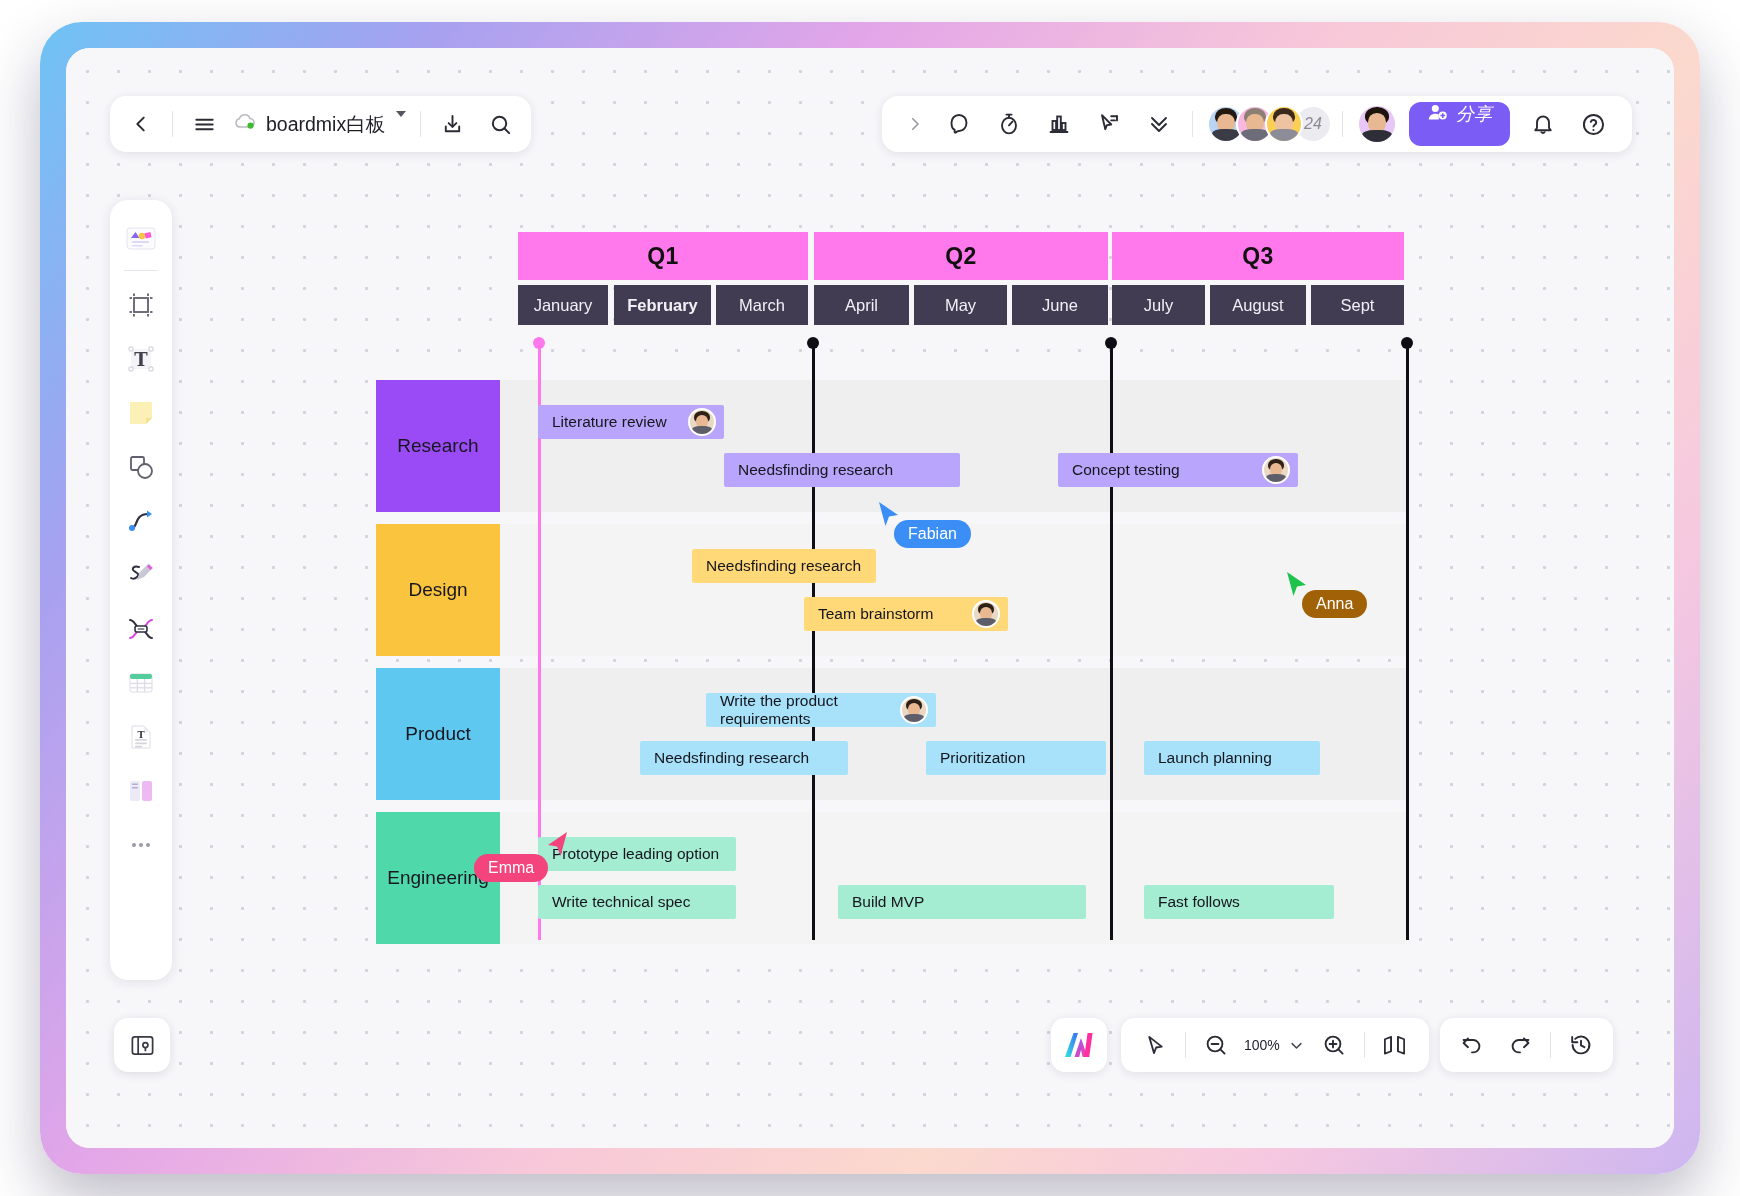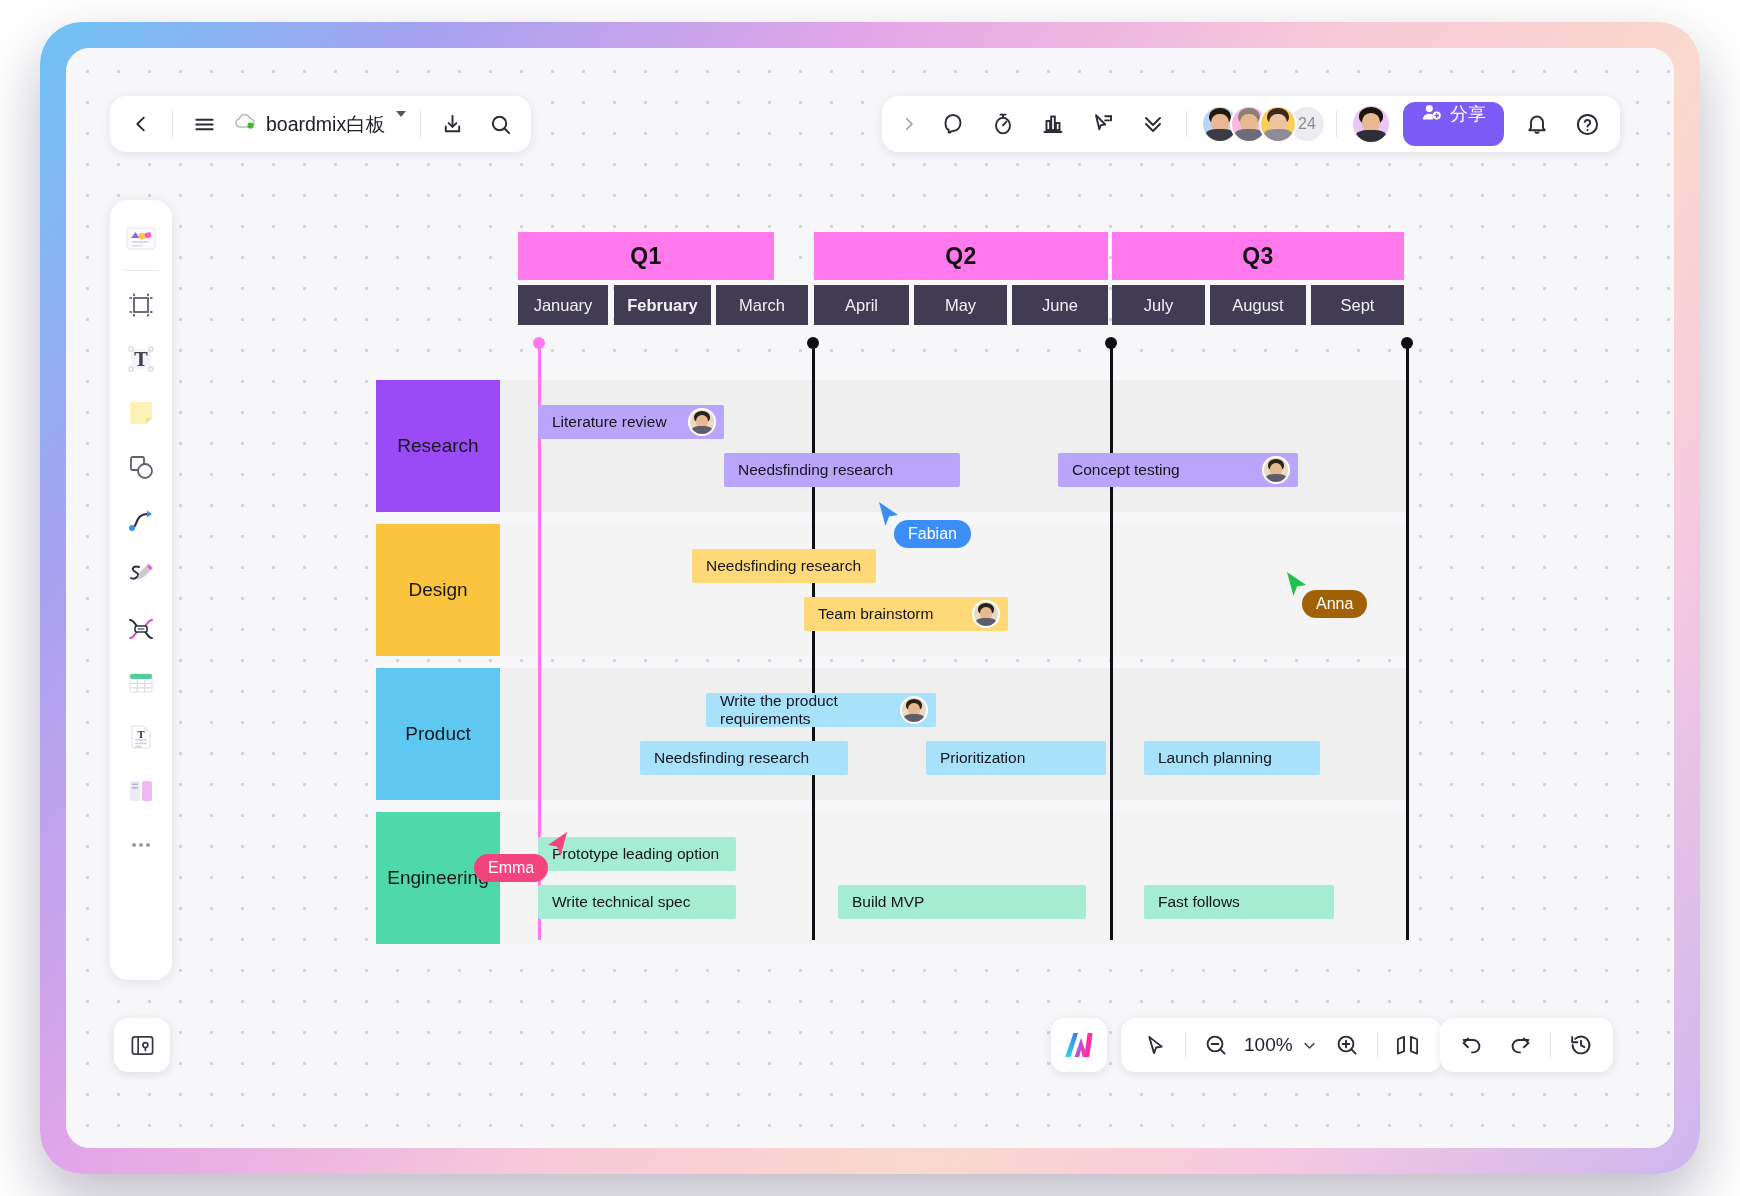--- a/index.html
+++ b/index.html
@@ -52,21 +52,21 @@
   .tb-sep { width: 1px; height: 26px; background: #e3e3ea; margin: 0 6px; }
   #doc-title {
     display: flex; align-items: flex-start; gap: 9px;
     padding: 0 6px 0 4px; cursor: pointer;
     font-size: 19.5px; color: #20202a; white-space: nowrap;
   }
   #doc-title .cloud { position: relative; width: 24px; height: 20px; }
   .chev { width: 0; height: 0; border-left: 5px solid transparent; border-right: 5px solid transparent; border-top: 6px solid #55555f; margin-left: 2px;}
 
   
-  #topbar-right { left: 816px; top: 48px; height: 56px; padding: 0 10px; gap: 4px; }
+  #topbar-right { left: 816px; top: 48px; height: 56px; padding: 0 16px; gap: 4px; font-style: italic; }
   .avatars { display: flex; align-items: center; margin-left: 4px; }
   .av {
     width: 38px; height: 38px; border-radius: 50%;
     border: 2.5px solid #fff; margin-left: -9px;
     background-size: cover; overflow: hidden; position: relative;
   }
   .av:first-child { margin-left: 0; }
   .av-count {
     width: 38px; height: 38px; border-radius: 50%;
     background: #ececf0; color: #8a8a95; border: 2.5px solid #fff;
@@ -109,21 +109,21 @@
   }
 
   
   #logo-pill {
     left: 985px; top: 970px; width: 56px; height: 54px;
     border-radius: 14px; justify-content: center;
   }
   #zoom-pill { left: 1055px; top: 970px; height: 54px; border-radius: 14px; padding: 0 10px; }
   #hist-pill { left: 1374px; top: 970px; height: 54px; border-radius: 14px; padding: 0 8px; }
   .bb { width: 48px; height: 44px; display:flex; align-items:center; justify-content:center; border-radius:9px; cursor:pointer; color:#2b2b35;}
-  #zoom-val { font-size: 19px; color: #1f1f29; padding: 0 4px; cursor: pointer; }
+  #zoom-val { font-size: 14px; color: #1f1f29; padding: 0 4px; cursor: pointer; }
 
   
   #gantt { position: absolute; left: 0; top: 0; }
   .qtr {
     position: absolute; height: 48px; background: #ff78ec;
     display: flex; align-items: center; justify-content: center;
     color: #111; font-size: 23px; font-weight: 700; letter-spacing: .3px;
   }
   .mon {
     position: absolute; height: 40px; background: #413c52;
@@ -168,21 +168,21 @@
 
   <div id="gantt">
         <div class="swim" style="left: 310px; top: 332px; width: 1030px; height: 132px;"></div>
         <div class="swim alt" style="left: 310px; top: 476px; width: 1030px; height: 132px;"></div>
         <div class="swim" style="left: 310px; top: 620px; width: 1030px; height: 132px;"></div>
         <div class="swim alt" style="left: 310px; top: 764px; width: 1030px; height: 132px;"></div>
         <div class="cat" style="left: 310px; top: 332px; height: 132px; background: rgb(155, 75, 245);">Research</div>
         <div class="cat" style="left: 310px; top: 476px; height: 132px; background: rgb(251, 196, 63);">Design</div>
         <div class="cat" style="left: 310px; top: 620px; height: 132px; background: rgb(94, 200, 240);">Product</div>
         <div class="cat" style="left: 310px; top: 764px; height: 132px; background: rgb(79, 217, 171);">Engineering</div>
-        <div class="qtr" style="left: 452px; top: 184px; width: 256px;">Q1</div>
+        <div class="qtr" style="left: 452px; top: 184px; width: 290px;">Q1</div>
         <div class="qtr" style="left: 748px; top: 184px; width: 294px;">Q2</div>
         <div class="qtr" style="left: 1046px; top: 184px; width: 292px;">Q3</div>
         <div class="mon" style="left: 452px; top: 237px; width: 90px;">January</div>
         <div class="mon" style="left: 548px; top: 237px; width: 97px; font-weight: bold;">February</div>
         <div class="mon" style="left: 650px; top: 237px; width: 92px;">March</div>
         <div class="mon" style="left: 748px; top: 237px; width: 95px;">April</div>
         <div class="mon" style="left: 848px; top: 237px; width: 93px;">May</div>
         <div class="mon" style="left: 946px; top: 237px; width: 96px;">June</div>
         <div class="mon" style="left: 1046px; top: 237px; width: 93px;">July</div>
         <div class="mon" style="left: 1144px; top: 237px; width: 96px;">August</div>

